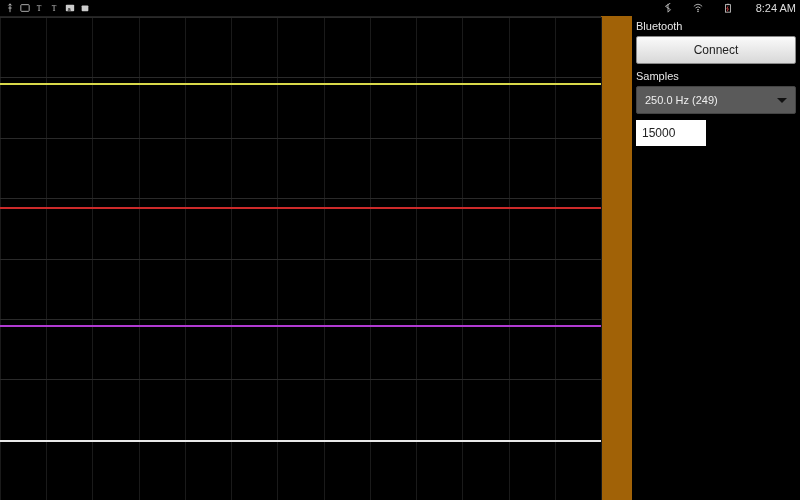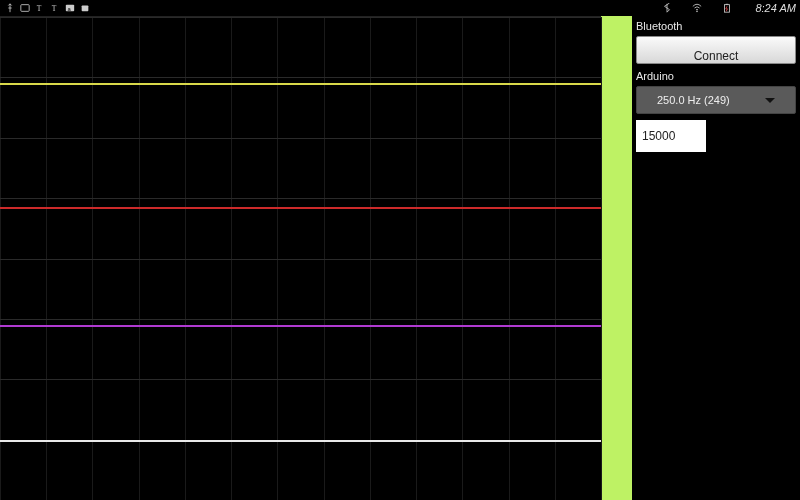--- a/index.html
+++ b/index.html
@@ -9,28 +9,28 @@
     height: 16px;
     background: #000;
     display: flex;
     align-items: center;
     color: #ccc;
     font-size: 10px;
     padding: 0 4px;
   }
   .statusbar .left-icons { display: flex; gap: 3px; align-items: center; }
   .statusbar .spacer { flex: 1; }
-  .statusbar .right-icons { display: flex; gap: 18px; align-items: center; font-style: italic; }
+  .statusbar .right-icons { display: flex; gap: 18px; align-items: center; }
   .statusbar .clock { color: #ddd; font-size: 11px; margin-left: 4px; }
   .sb-icon { width: 12px; height: 12px; display: inline-flex; align-items: center; justify-content: center; }
   
   .content {
     display: flex;
     height: 484px;
-    background: #bef264;
+    background: #a16207;
     gap: 31px;
   }
   
   .plot {
     flex: 1;
     position: relative;
     background: #000;
     border-top: 1px solid #222;
   }
   .plot .gridlines { position: absolute; inset: 0; }
@@ -55,49 +55,49 @@
   }
   .btn {
     margin: 0 4px 4px 4px;
     height: 28px;
     background: linear-gradient(#fafafa, #d8d8d8);
     border: 1px solid #888;
     border-radius: 2px;
     font-size: 12px;
     color: #222;
     display: flex;
-    align-items: flex-end;
+    align-items: center;
     justify-content: center;
     cursor: pointer;
   }
   .dropdown {
     margin: 0 4px 6px 4px;
     height: 28px;
     background: #5a5a5a;
     border: 1px solid #444;
     border-radius: 2px;
     font-size: 11px;
     color: #eee;
     display: flex;
     align-items: center;
-    padding: 0 20px;
+    padding: 0 8px;
     cursor: pointer;
     position: relative;
   }
   .dropdown .dd-label { flex: 1; white-space: nowrap; overflow: hidden; text-overflow: ellipsis; }
   .dropdown .dd-arrow {
     width: 0; height: 0;
     border-left: 5px solid transparent;
     border-right: 5px solid transparent;
     border-top: 5px solid #111;
   }
   .input {
     margin: 0 4px 6px 4px;
     width: 70px;
-    height: 32px;
+    height: 26px;
     background: #fff;
     border: none;
     font-size: 12px;
     color: #222;
     padding: 0 6px;
   }
 </style>
 </head>
 <body>
 
@@ -193,21 +193,21 @@
         <div class="trace" style="top: 87.5%; background: rgb(232, 232, 232);"></div>
       </div>
   </div>
 
   <div class="panel">
     <div class="section-label">Bluetooth</div>
     <div class="btn">
       <span>Connect</span>
     </div>
 
-    <div class="section-label">Arduino</div>
+    <div class="section-label">Samples</div>
 
     <div class="dropdown">
       <span class="dd-label">250.0 Hz (249)</span>
       <span class="dd-arrow"></span>
     </div>
 
 
     <input class="input" type="text" value="15000" style="">
   </div>
 

